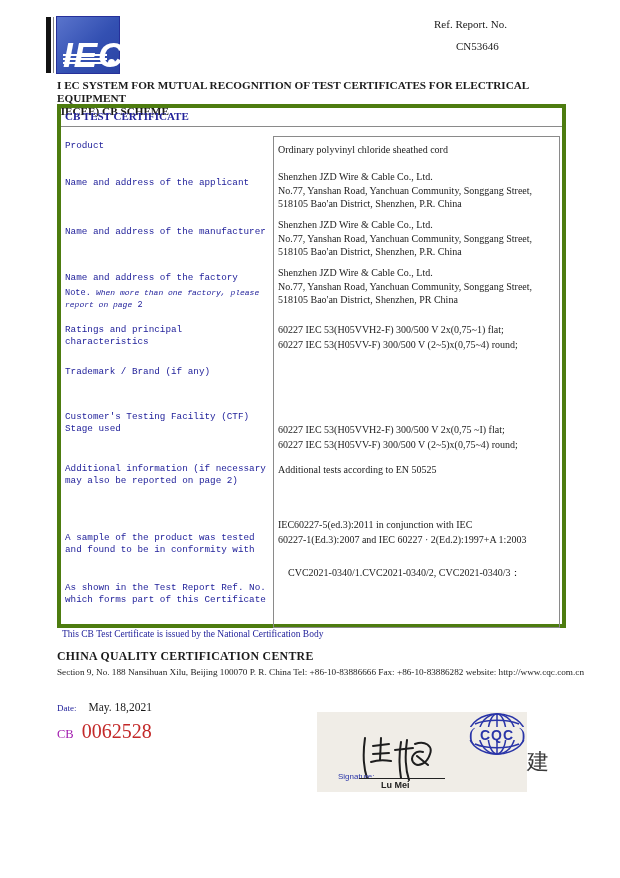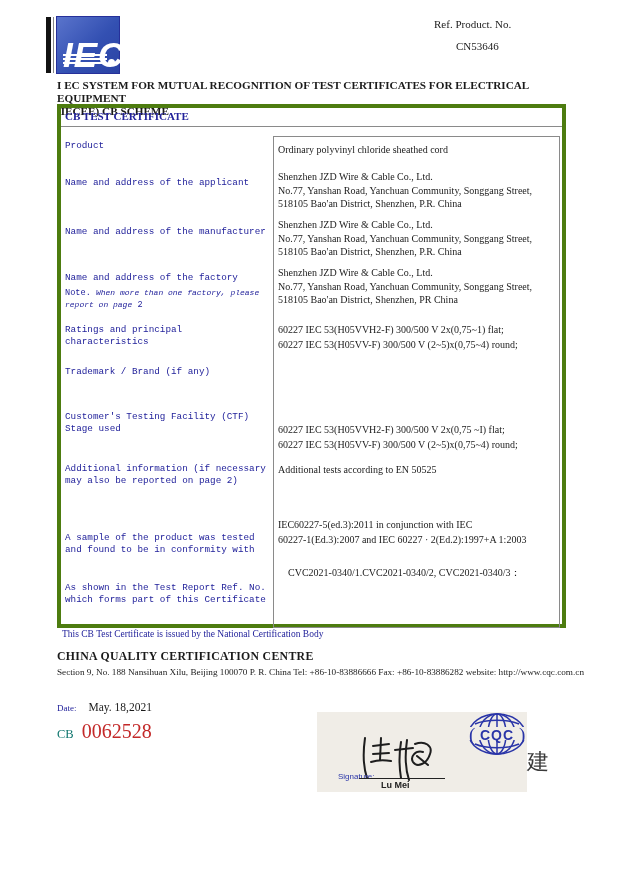--- a/index.html
+++ b/index.html
@@ -36,21 +36,21 @@
   .val{position:absolute;left:4px;width:278px;color:#1b1b1b;font-size:10px;line-height:13.5px;}
   .val.sp{line-height:15px;}
   
   .issued-by{position:absolute;left:62px;top:629px;font-size:9.5px;color:#22229b;}
   .ncb-name{position:absolute;left:57px;top:649px;font-size:11.8px;font-weight:bold;letter-spacing:.3px;}
   .ncb-address{position:absolute;left:57px;top:667px;font-size:9.2px;}
   .date-row{position:absolute;left:57px;top:697px;}
   .date-label{color:#22229b;font-size:9px;}
   .date-value{color:#1b1b1b;font-size:11.5px;margin-left:8px;}
   .cb-row{position:absolute;left:57px;top:720px;}
-  .cb-prefix{color:#0f766e;font-size:12.5px;}
+  .cb-prefix{color:#a21caf;font-size:12.5px;}
   .cb-number{color:#c32828;font-size:20px;margin-left:4px;margin-top:37px;}
   .sig-block{position:absolute;left:317px;top:712px;width:210px;height:80px;background:#f0ede7;}
   .sig-label{position:absolute;left:5px;top:60px;color:#2a35a8;
     font-family:"Liberation Sans",sans-serif;font-size:8px;padding-left:16px;}
   .sig-line{position:absolute;left:42px;top:66px;width:86px;height:1px;background:#222;}
   .sig-name{position:absolute;left:64px;top:68px;color:#222;
     font-family:"Liberation Sans",sans-serif;font-size:9px;font-weight:bold;}
   .sig-strokes{position:absolute;left:38px;top:22px;}
   .cqc-logo{position:absolute;left:149px;top:0px;}
   .stamp-char{position:absolute;left:527px;top:747px;font-size:22px;color:#3a3a3a;}
@@ -65,21 +65,21 @@
     <div class="iec-bar2"></div>
     <div class="iec-box">
       <span class="iec-letters">IEC</span>
       <div class="iec-line" style="left:6px;top:37px;width:44px;"></div>
       <div class="iec-line" style="left:6px;top:41px;width:44px;"></div>
       <div class="iec-line" style="left:6px;top:45px;width:44px;"></div>
       <div class="iec-dot" style="left:51px;top:42px;"></div>
     </div>
   </div>
 
-  <div class="ref-label">Ref. Product. No.</div>
+  <div class="ref-label">Ref. Report. No.</div>
   <div class="ref-no">CN53646</div>
   <div class="scheme">
     <span>I EC SYSTEM FOR MUTUAL RECOGNITION OF TEST CERTIFICATES FOR ELECTRICAL EQUIPMENT</span><br>
     <span>(IECEE) CB SCHEME</span>
   </div>
 
   <div class="outer-box">
     <div class="title-strip">
       <span>CB TEST CERTIFICATE</span>
     </div>

